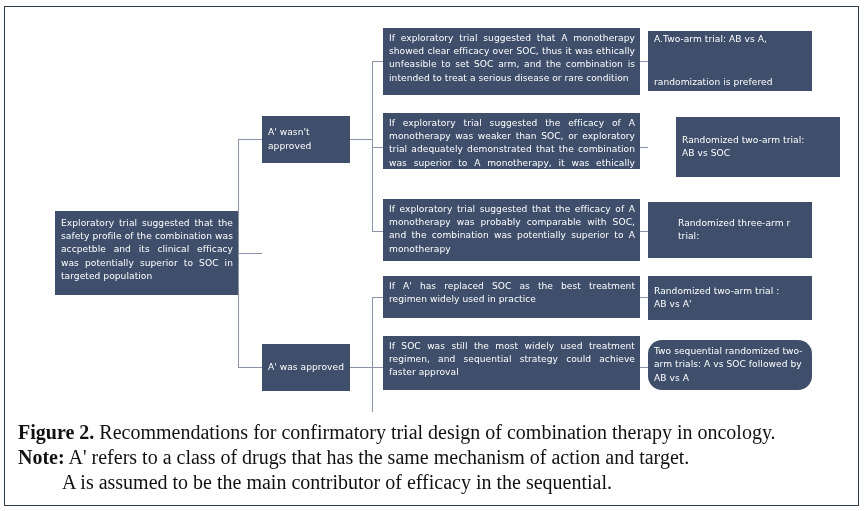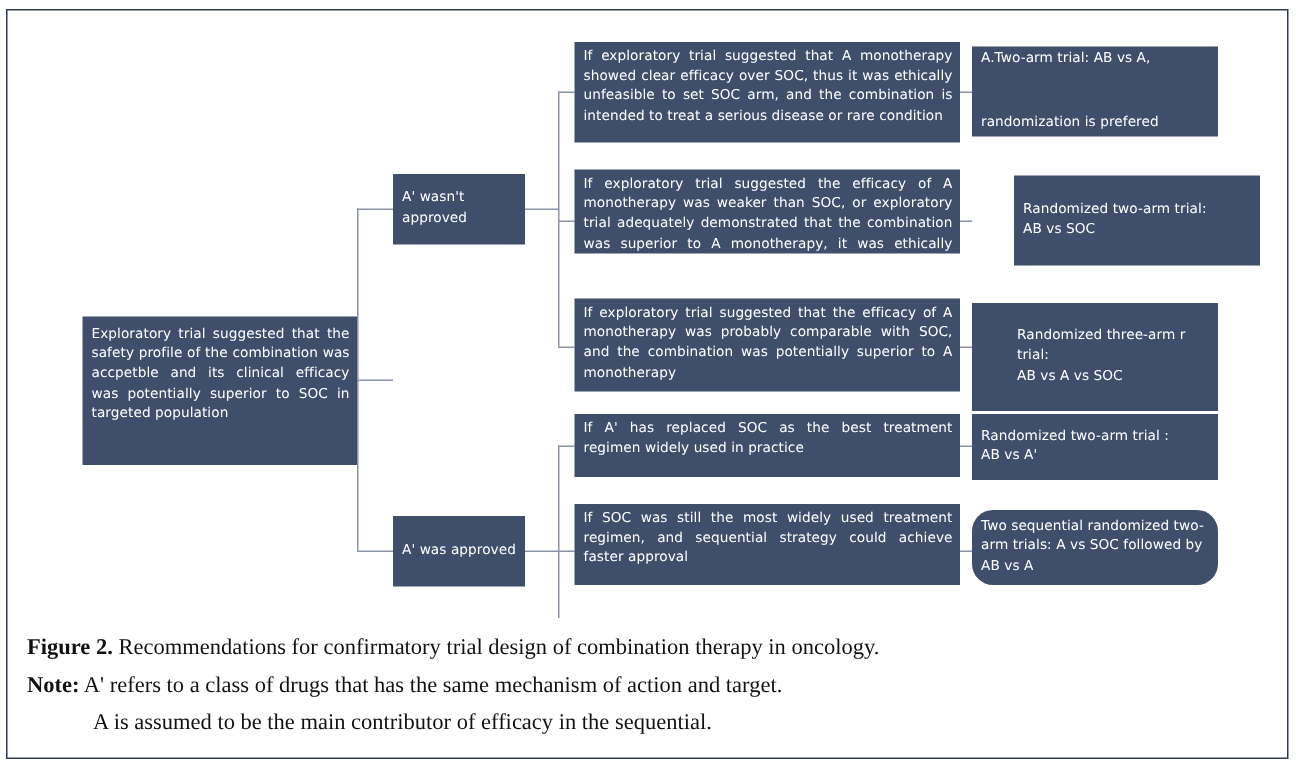--- a/index.html
+++ b/index.html
@@ -43,21 +43,21 @@
   .conn{position:absolute;background:#8a94a6;}
   .h{height:1px;}
   .v{width:1px;}
 
   
   .caption{
     position:absolute;
     left:18px; top:420px; width:828px;
     font-family:"Liberation Serif",serif;
     color:#111111;
-    font-size:15px;
+    font-size:20px;
     line-height:25px;
   }
   .cap-row{display:block;text-align:justify;text-justify:inter-word;}
   .cap-lead{font-weight:bold;}
   .cap-indent{display:block;padding-left:44px;text-align:left;}
   .cap-line1{display:block;text-align:left;}
 </style>
 </head>
 <body>
 
@@ -85,21 +85,21 @@
     <div class="conn v" style="left:372px;top:297px;height:115px;"></div>
     <div class="conn h" style="left:372px;top:297px;width:11px;"></div>
     <div class="conn h" style="left:372px;top:367px;width:11px;"></div>
 
     <div class="conn h" style="left:640px;top:61px;width:8px;"></div>
     <div class="conn h" style="left:640px;top:147px;width:8px;"></div>
     <div class="conn h" style="left:640px;top:231px;width:8px;"></div>
     <div class="conn h" style="left:640px;top:297px;width:8px;"></div>
     <div class="conn h" style="left:640px;top:367px;width:8px;"></div>
 
-    <div class="node mid" style="left:55px;top:211px;width:183px;height:99px;padding-top:6px;">Exploratory trial suggested that the safety profile of the combination was accpetble and its clinical efficacy was potentially superior to SOC in targeted population</div>
+    <div class="node mid" style="left:55px;top:211px;width:183px;height:84px;padding-top:6px;">Exploratory trial suggested that the safety profile of the combination was accpetble and its clinical efficacy was potentially superior to SOC in targeted population</div>
 
     <div class="node vcenter left" style="left:262px;top:116px;width:88px;height:47px;">A' wasn't approved</div>
 
     <div class="node vcenter left" style="left:262px;top:344px;width:88px;height:47px;">A' was approved</div>
 
     <div class="node mid" style="left:383px;top:28px;width:257px;height:67px;">If exploratory trial suggested that A monotherapy showed clear efficacy over SOC, thus it was ethically unfeasible to set SOC arm, and the combination is intended to treat a serious disease or rare condition</div>
 
     <div class="node mid" style="left:383px;top:113px;width:257px;height:56px;">If exploratory trial suggested the efficacy of A monotherapy was weaker than SOC, or exploratory trial adequately demonstrated that the combination was superior to A monotherapy, it was ethically unfeasible to set SOC arm</div>
 
     <div class="node mid" style="left:383px;top:199px;width:257px;height:62px;">If exploratory trial suggested that the efficacy of A monotherapy was probably comparable with SOC, and the combination was potentially superior to A monotherapy</div>
@@ -111,23 +111,22 @@
     <div class="node vcenter left" style="left:648px;top:31px;width:164px;height:60px;gap:30px;">
       <span class="ln">A.Two-arm trial: AB vs A,</span>
       <span class="ln">randomization is prefered</span>
     </div>
 
     <div class="node vcenter left" style="left:676px;top:117px;width:164px;height:60px;">
       <span class="ln">Randomized two-arm trial:</span>
       <span class="ln">AB vs SOC</span>
     </div>
 
-    <div class="node vcenter left" style="left:648px;top:202px;width:164px;height:72px;padding-left:30px;">
+    <div class="node vcenter left" style="left:648px;top:202px;width:164px;height:56px;padding-left:30px;">
       <span class="ln">Randomized three-arm r trial:</span>
-      <span class="ln">AB vs A vs SOC</span>
     </div>
 
     <div class="node vcenter left" style="left:648px;top:276px;width:164px;height:44px;">
       <span class="ln">Randomized two-arm trial :</span>
       <span class="ln">AB vs A'</span>
     </div>
 
     <div class="node vcenter left" style="left:648px;top:340px;width:164px;height:50px;border-radius:14px;">
       <span class="ln">Two sequential randomized two-</span>
       <span class="ln">arm trials: A vs SOC followed by</span>

